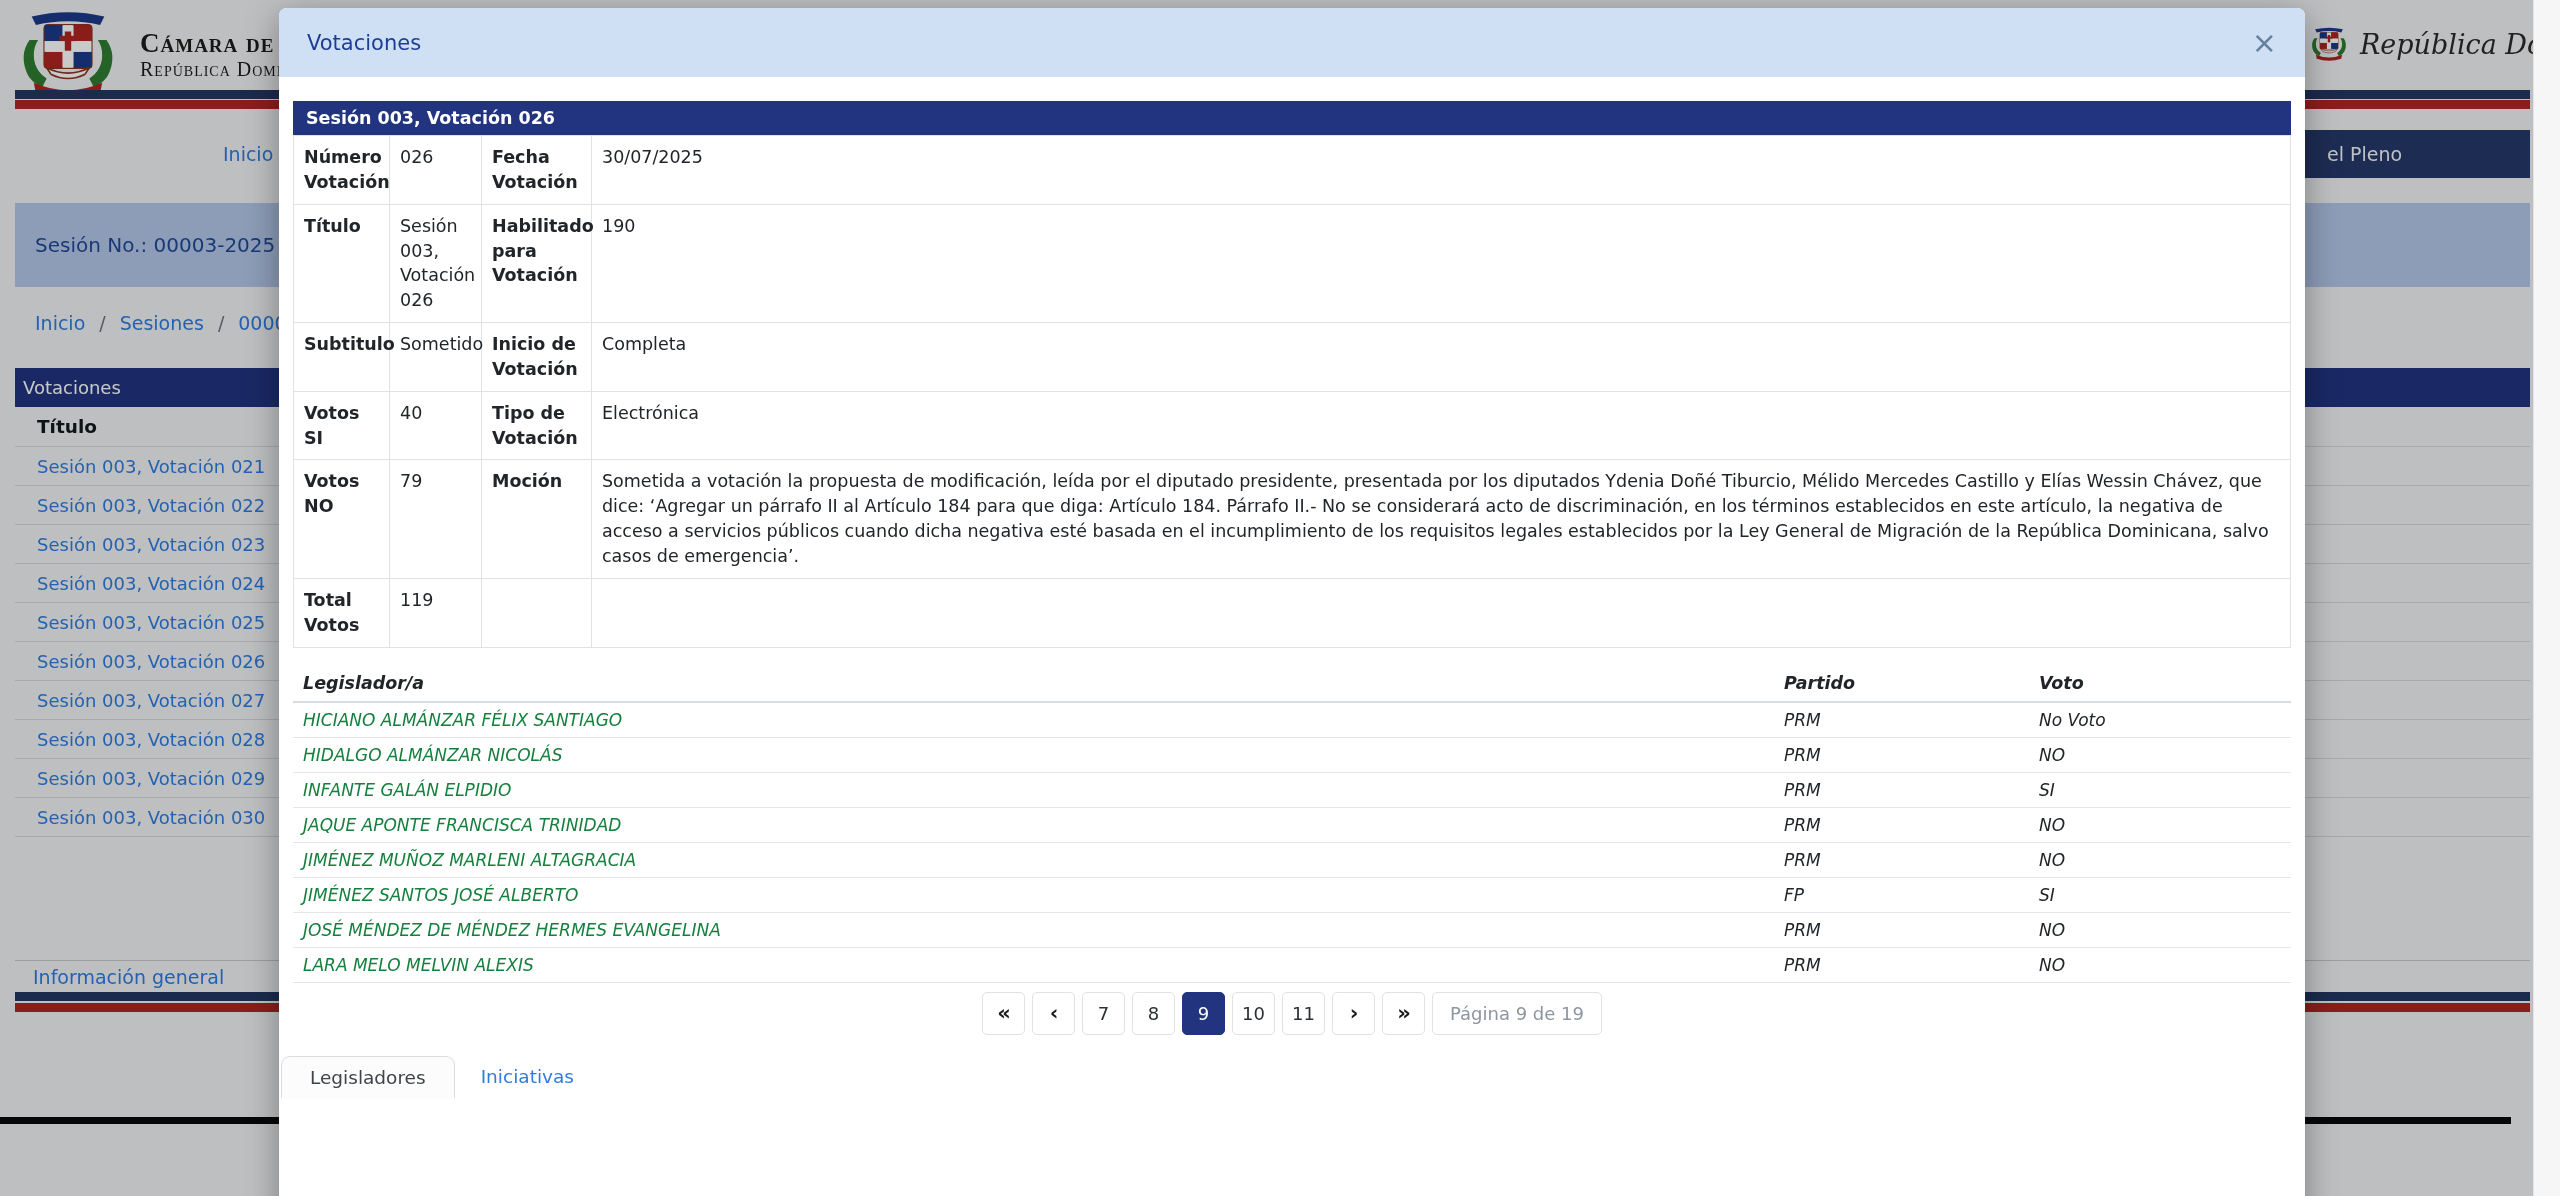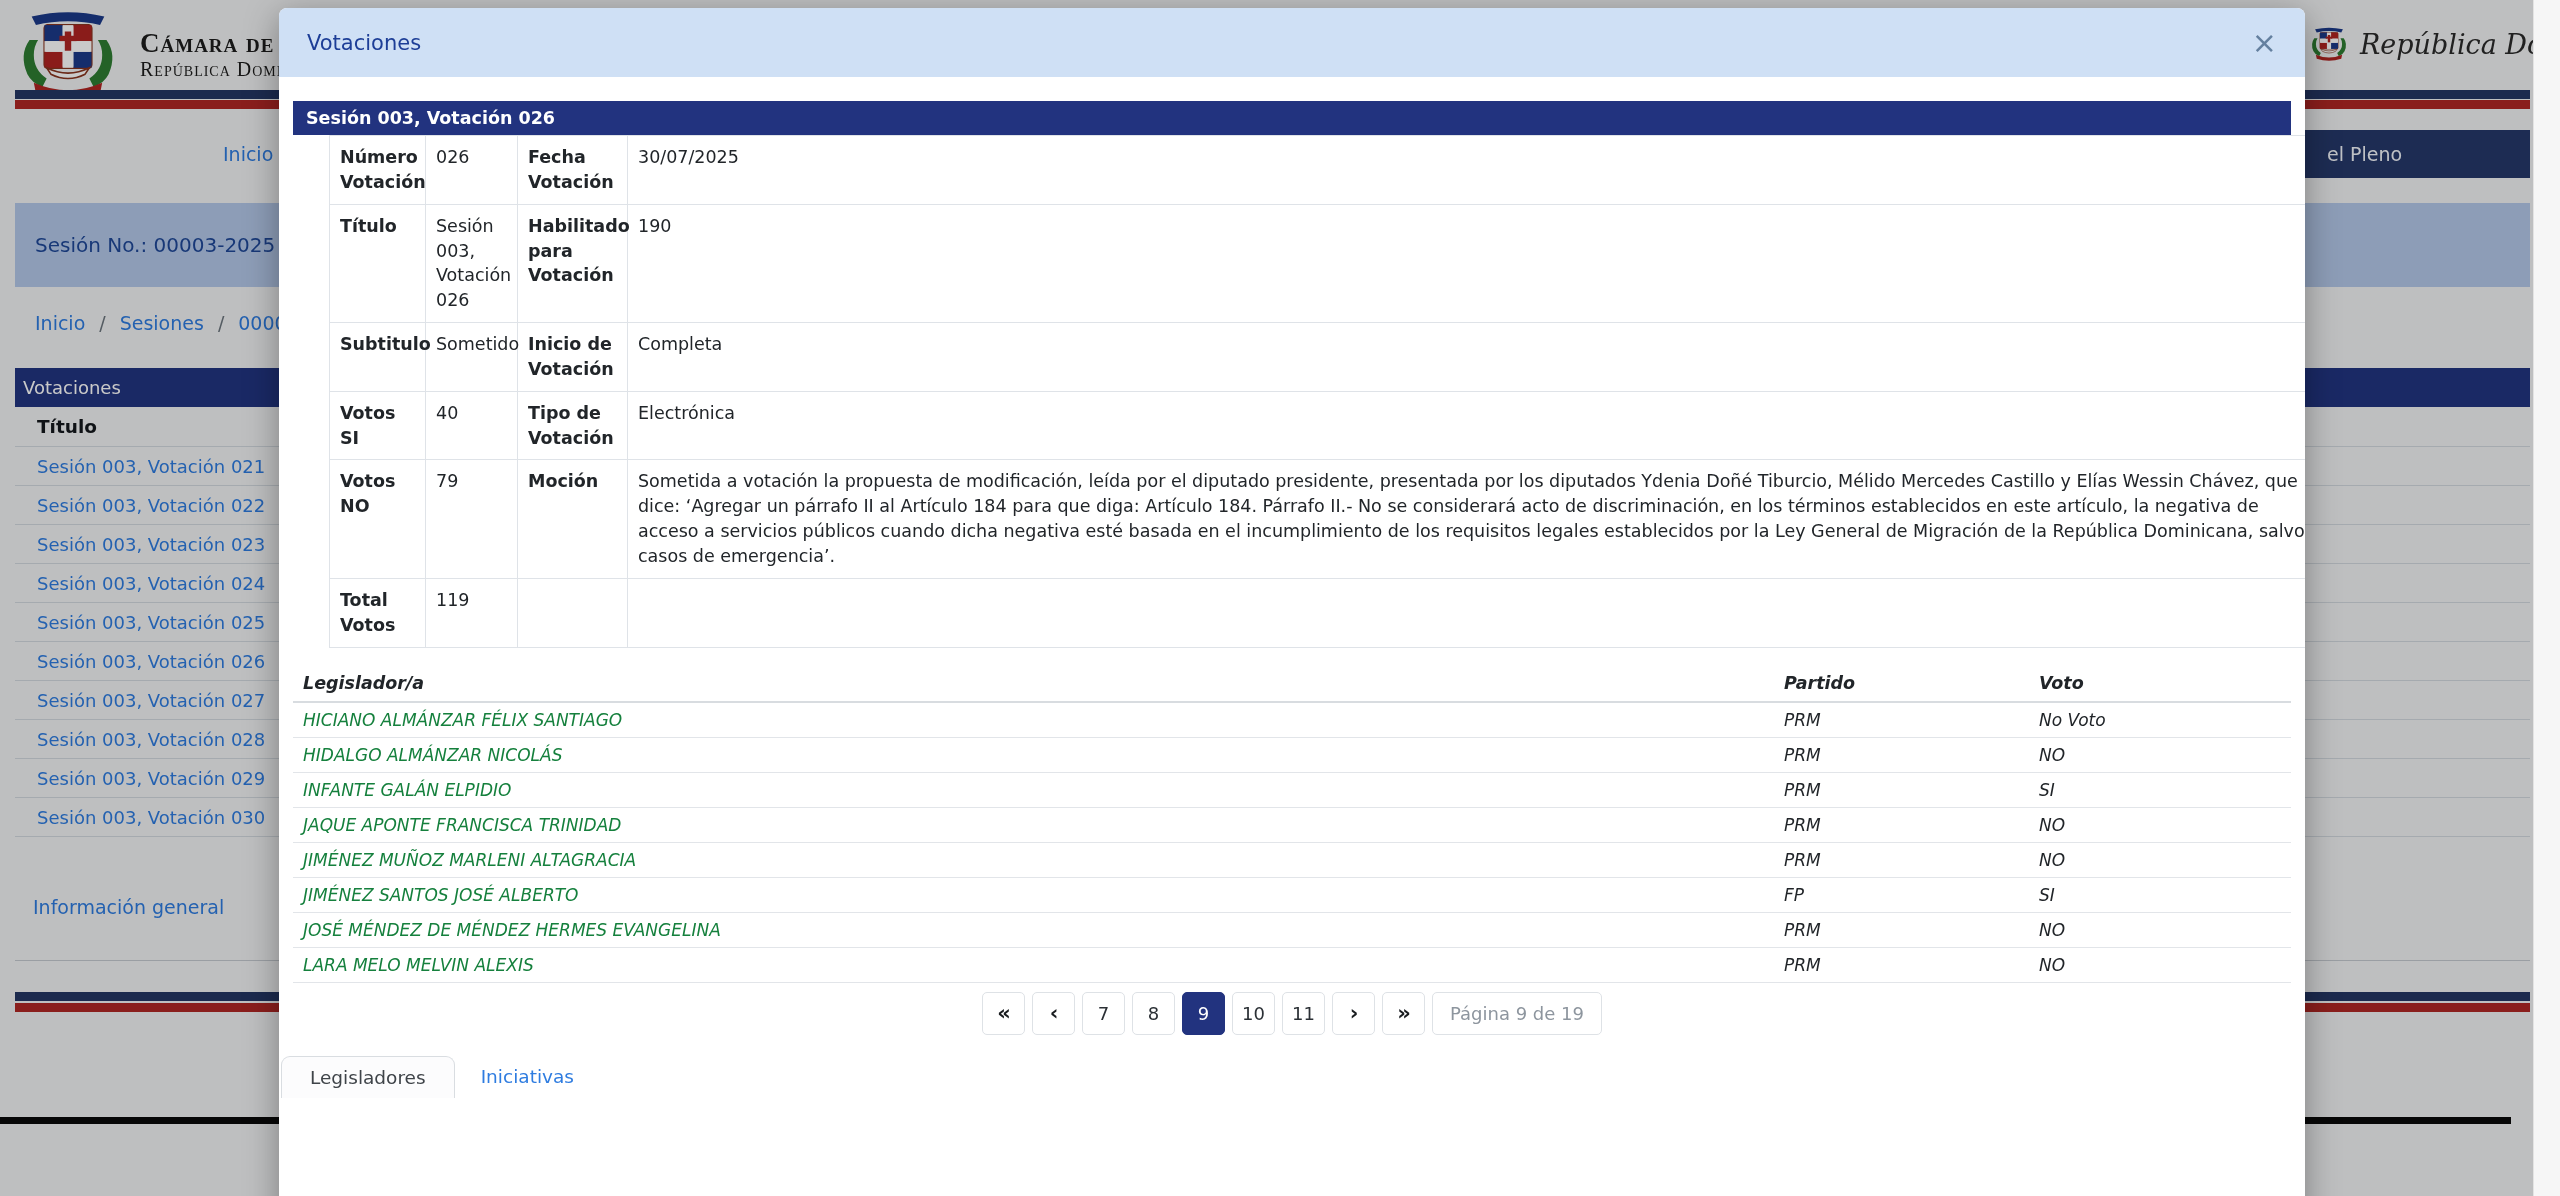--- a/index.html
+++ b/index.html
@@ -38,42 +38,42 @@
   .breadcrumb .sep { color:#6c757d; }
 
   .panel-bar { position:absolute; left:15px; top:368px; width:2515px; height:39px; background:#223580;
                display:flex; align-items:center; padding-left:8px; color:#fff; font-size:18px; }
   .bg-list { position:absolute; left:15px; top:407px; width:2515px; }
   .bg-list .hdr { height:40px; display:flex; align-items:center; padding-left:22px; font-weight:700;
                   font-size:18.5px; color:#14181c; border-bottom:1px solid #d2d8de; }
   .bg-list .row { height:39px; display:flex; align-items:center; padding-left:22px; font-size:18px;
                   color:#2e7ce0; border-bottom:1px solid #d2d8de; }
 
-  .bg-footer-links { position:absolute; left:33px; top:896px; display:flex; gap:135px; font-size:19px; }
+  .bg-footer-links { position:absolute; left:33px; top:966px; display:flex; gap:135px; font-size:19px; }
   .bg-footer-links .flink { color:#2e7ce0; }
   .bg-footer-divider { position:absolute; left:15px; top:960px; width:2515px; height:1px; background:#c4c9cf; }
   .black-line { position:absolute; left:0; top:1117px; width:2511px; height:7px; background:#0a0a0a; }
 
   .backdrop { position:absolute; left:0; top:0; width:2536px; height:1196px; background:rgba(0,0,0,0.21); z-index:5; }
   .scroll-strip { position:absolute; left:2533px; top:0; width:27px; height:1196px; background:#f6f6f6;
                   border-left:1px solid #e3e3e3; z-index:6; }
 
   
   .modal { position:absolute; left:279px; top:8px; width:2026px; height:1260px; background:#fff;
            border-radius:8px; box-shadow:0 8px 34px rgba(0,0,0,.35); z-index:10; overflow:hidden; }
   .modal-header { height:69px; background:#cfe0f5; display:flex; align-items:center; padding:0 28px; }
   .modal-title { font-size:21px; color:#1d3e97; }
   .modal-close { margin-left:auto; font-size:30px; color:#64809f; line-height:1; cursor:pointer; font-weight:400; }
   .modal-body { padding:24px 14px 0 14px; }
 
   table.details { width:100%; border-collapse:collapse; table-layout:fixed; font-size:17.5px; color:#212529; line-height:1.42; }
   .details-caption { background:#22337f; color:#fff; font-weight:700; font-size:17.5px; padding:7px 13px; }
   table.details th, table.details td { border:1px solid #dfe3e8; padding:9px 10px; vertical-align:top; text-align:left; }
   table.details th { font-weight:700; }
-  table.details { border-top:none;margin-left:36px; }
+  table.details { border-top:none; }
 
   table.leg { width:100%; border-collapse:collapse; margin-top:20px; font-size:17px; color:#212529;font-style:italic; }
   table.leg th { text-align:left; font-weight:700; padding:5px 10px 8px 10px; border-bottom:2px solid #d8dce0; font-size:17.5px; }
   table.leg td { padding:7px 10px; border-bottom:1px solid #e2e5e9; }
   table.leg td.name { color:#15803d; }
 
   .pagination { margin-top:9px; display:flex; justify-content:center; gap:7px; }
   .pg-btn { min-width:43px; height:43px; display:flex; align-items:center; justify-content:center;
             border:1px solid #dee2e6; border-radius:5px; background:#fff; font-size:18px; color:#2b3035; cursor:pointer; }
   .pg-btn.arrow { font-weight:700; font-size:21px; letter-spacing:-1px; color:#191c1f; }

